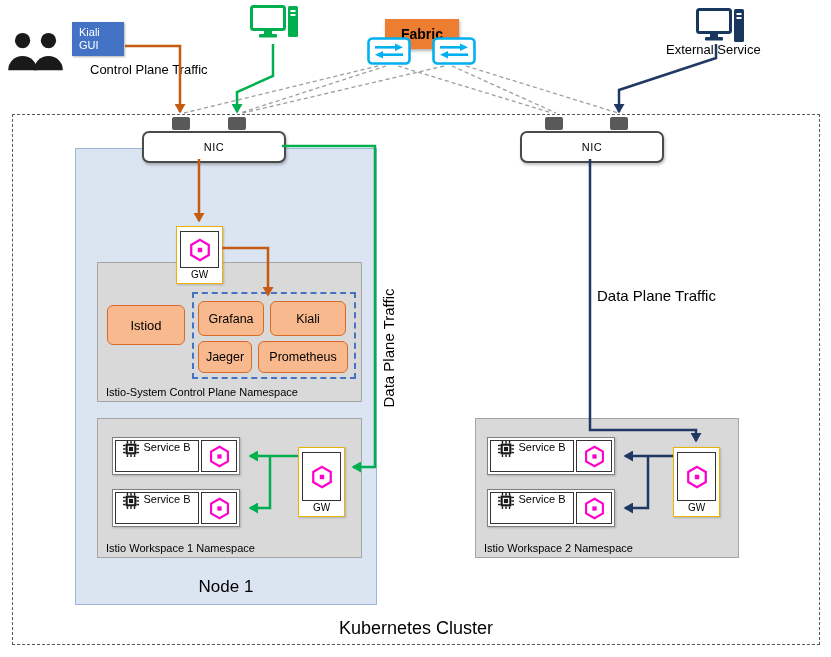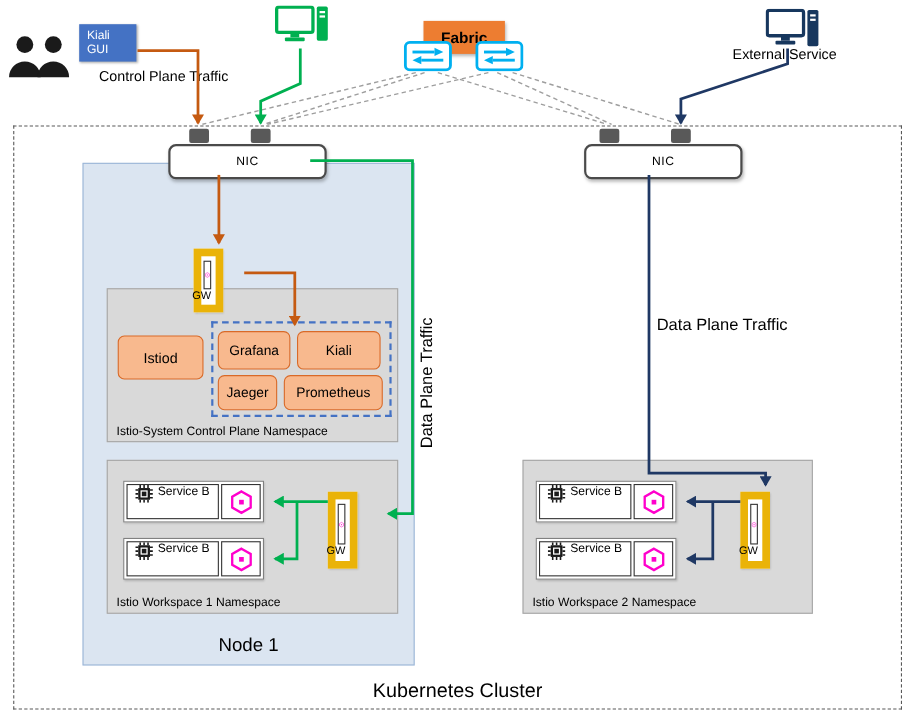--- a/index.html
+++ b/index.html
@@ -10,29 +10,29 @@
   .cluster-label{position:absolute;bottom:5px;left:0;width:100%;text-align:center;font-size:18px;}
   .node{position:absolute;background:#DBE5F1;border:1px solid #9CB6D8;}
   .node-label{position:absolute;bottom:7px;left:0;width:100%;text-align:center;font-size:17px;}
   .ns{position:absolute;background:#D9D9D9;border:1px solid #A6A6A6;}
   .ns-label{position:absolute;bottom:3px;left:8px;font-size:11px;white-space:nowrap;}
   .addons{position:absolute;border:2px dashed #4472C4;}
   .app{position:absolute;background:#F8B98E;border:1.5px solid #D96A28;border-radius:6px;
        display:flex;align-items:center;justify-content:center;font-size:12.5px;}
   .nic{position:absolute;background:#fff;border:2px solid #4a4a4a;border-radius:7px;
        display:flex;align-items:center;justify-content:center;font-size:11px;letter-spacing:.5px;
-       box-shadow:1px 2px 3px rgba(0,0,0,.25);margin-left:11px;}
+       box-shadow:1px 2px 3px rgba(0,0,0,.25);}
   .tab{position:absolute;width:18px;height:13px;background:#595959;border-radius:2px;}
   .service-row{position:absolute;width:128px;height:38px;background:#fff;border:1px solid #808080;
        box-shadow:1px 1px 2px rgba(0,0,0,.2);display:flex;padding:2px;gap:2px;box-sizing:border-box;}
   .service-main{flex:1;border:1.5px solid #333;display:flex;justify-content:center;
        gap:4px;font-size:11px;background:#fff;}
   .service-hex{width:34px;border:1.5px solid #333;display:flex;align-items:center;justify-content:center;background:#fff;}
-  .gw-box{position:absolute;width:27px;background:#fff;border:7px solid #eab308;
-       box-shadow:1px 1px 2px rgba(0,0,0,.2);display:flex;flex-direction:column;align-items:flex-end;
+  .gw-box{position:absolute;width:47px;background:#fff;border:1px solid #eab308;
+       box-shadow:1px 1px 2px rgba(0,0,0,.2);display:flex;flex-direction:column;align-items:center;
        padding:4px 4px 1px;box-sizing:border-box;}
   .gw-hex{width:100%;flex:1;border:1.5px solid #333;display:flex;align-items:center;justify-content:center;}
   .gw-label{font-size:10px;line-height:14px;}
   .kiali-gui{position:absolute;background:#4472C4;color:#fff;font-size:11px;line-height:13px;
        padding:4px 0 0 7px;box-sizing:border-box;box-shadow:1px 1px 2px rgba(0,0,0,.3);}
   .fabric{position:absolute;background:#ED7D31;display:flex;align-items:center;justify-content:center;
        font-weight:bold;font-size:14px;box-shadow:1px 2px 3px rgba(0,0,0,.3);margin-top:12px;}
   .lbl{position:absolute;font-size:13px;white-space:nowrap;}
   .dpt{position:absolute;font-size:15px;white-space:nowrap;}
   .dpt-vert{position:absolute;left:310px;top:338px;width:160px;height:20px;text-align:center;

